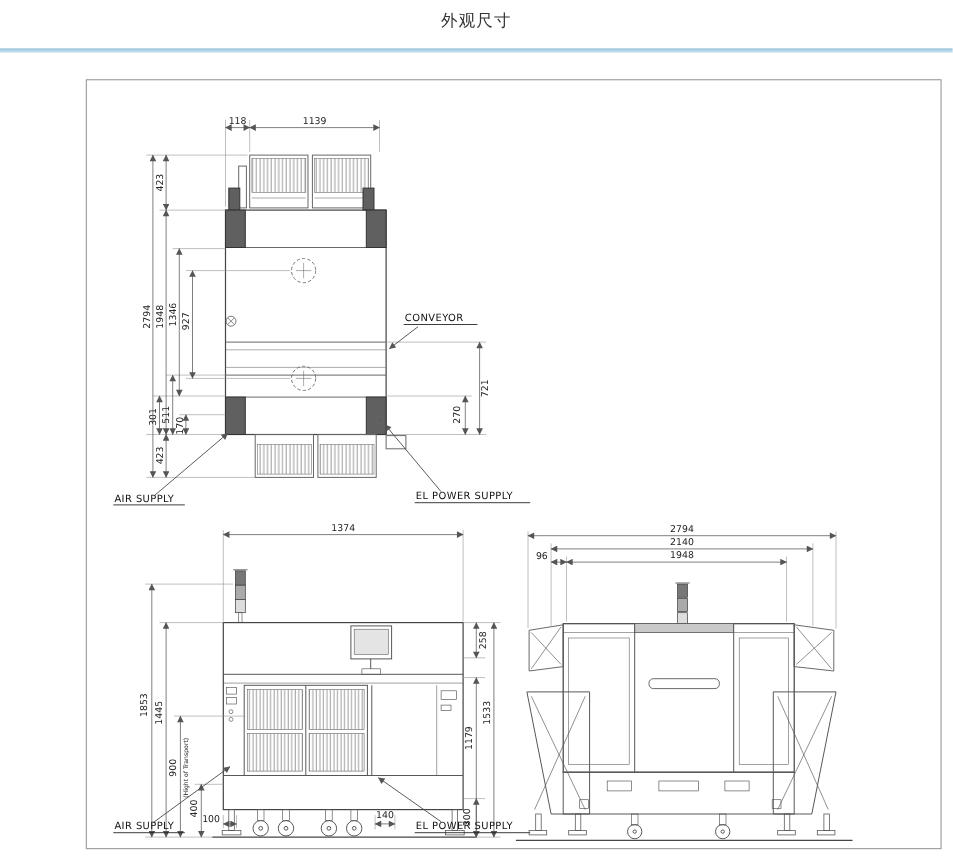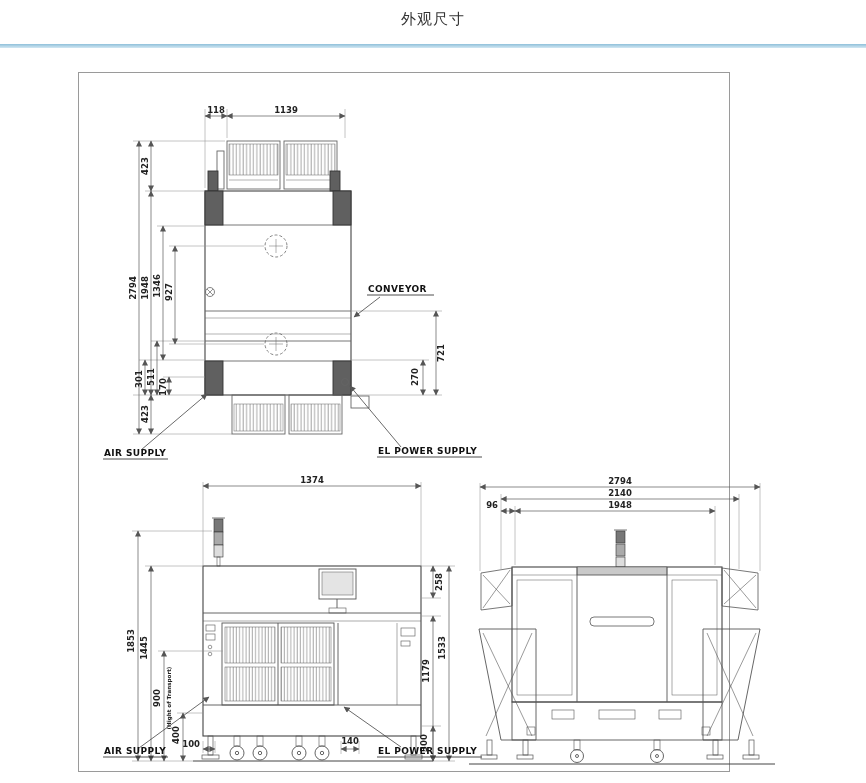--- a/index.html
+++ b/index.html
@@ -10,22 +10,22 @@
   }
   .page-title {
     position:absolute; top:10px; left:0; width:866px;
     text-align:center; font-size:15px; color:#333; letter-spacing:1px;
   }
   .title-rule {
     position:absolute; top:44px; left:0; width:866px; height:4px;
     background:linear-gradient(to bottom,#8fc0da,#d3e8f3);
   }
   .frame {
-    position:absolute; left:78px; top:72px; width:652px; height:700px;
-    border:1px solid #9a9a9a; background:#fff;font-weight:bold;
+    position:absolute; left:78px; top:72px; width:778px; height:700px;
+    border:1px solid #9a9a9a; background:#fff;
   }
   svg.view { position:absolute; overflow:visible; }
   #top-view   { left:17px;  top:23px;  }
   #front-view { left:22px;  top:400px; }
   #side-view  { left:388px; top:404px; }
   .dimtext { font-size:8.5px; fill:#222; }
   .smalltext { font-size:5.6px; fill:#222; }
   .lbltext { font-size:9px; fill:#111; letter-spacing:0.4px; }
   .ext  { stroke:#949494; stroke-width:0.55; }
   .dim  { stroke:#5a5a5a; stroke-width:0.7; fill:none; }

